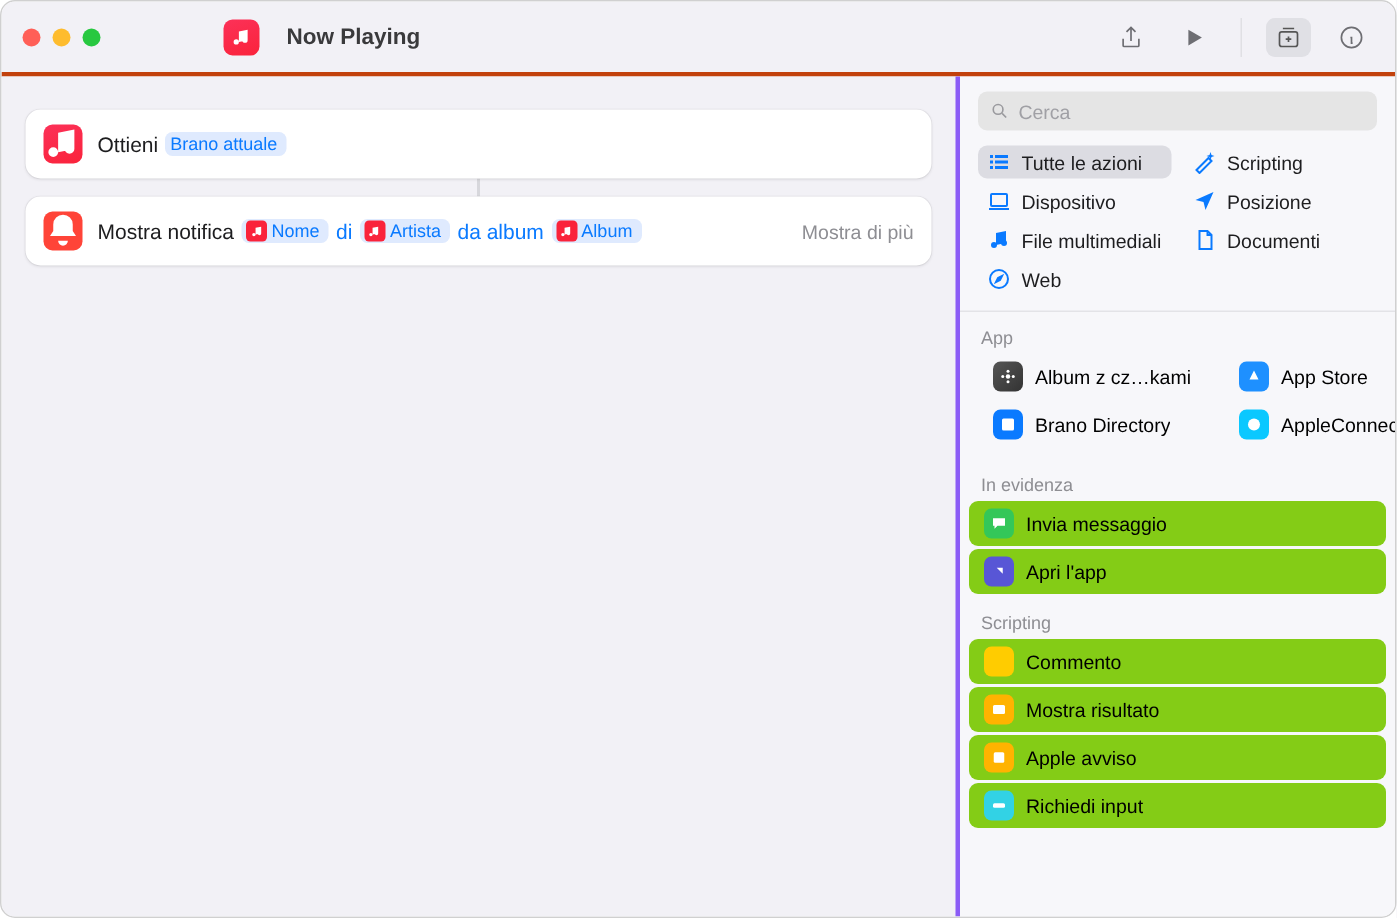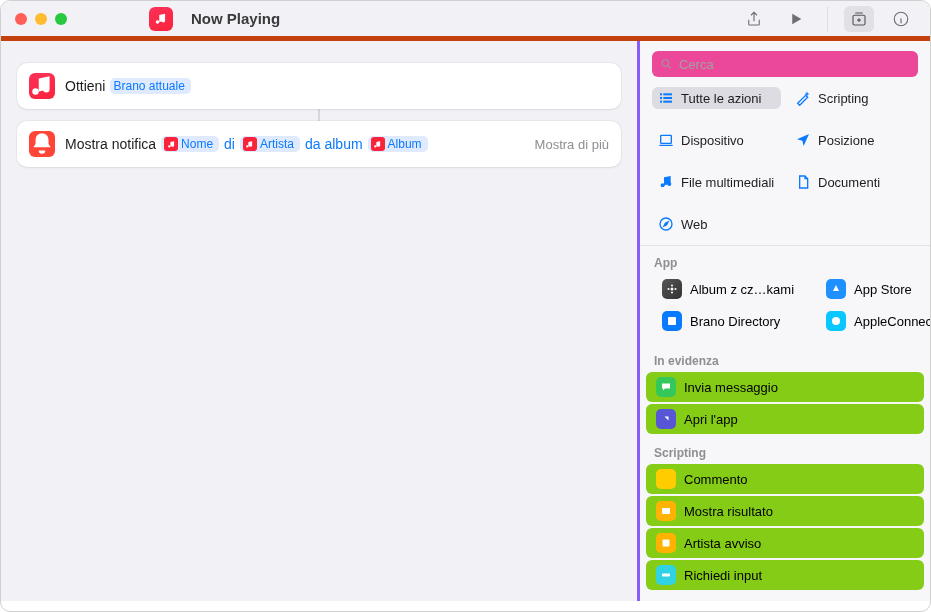--- a/index.html
+++ b/index.html
@@ -7,23 +7,23 @@
     width: 931px; height: 612px;
     font-family: -apple-system, "SF Pro Text", "Helvetica Neue", Arial, sans-serif;
     font-size: 13px;
     background: #fff;
     overflow: hidden;
     border: 1px solid #d0d0d0;
     border-radius: 10px;
   }
   
   .titlebar {
-    height: 40px;
+    height: 50px;
     background: #f2f1f6;
-    border-bottom: 5px solid #c2410c;
+    border-bottom: 3px solid #c2410c;
     display: flex;
     align-items: center;
     padding: 0 14px;
     gap: 12px;
   }
   .traffic { display: flex; gap: 8px; }
   .tl { width: 12px; height: 12px; border-radius: 50%; }
   .tl.red { background:#ff5f57; } .tl.yel { background:#febc2e; } .tl.grn { background:#28c840; }
   .app-icon {
     width: 24px; height: 24px; border-radius: 6px;
@@ -70,34 +70,34 @@
     background:#dfeafe;border-radius:5px;padding:1px 6px 1px 3px;
     color:#0a7aff;font-weight:500;font-size:12px;
   }
   .token .mini{width:14px;height:14px;border-radius:3px;background:#fa233b;display:flex;align-items:center;justify-content:center;}
   .token .mini svg{width:9px;height:9px;fill:#fff;}
   .filler{color:#0a7aff;font-weight:500;}
   .show-more{margin-left:auto;color:#8e8e93;font-size:13px;}
   
   .sidebar{width:290px;background:#f7f7fa;display:flex;flex-direction:column;}
   .search{
-    margin:10px 12px;background:#ec4899;border-radius:6px;
+    margin:10px 12px;background:#e5e5e5;border-radius:6px;
     display:flex;align-items:center;padding:4px 8px;gap:6px;height:26px;
   }
   .search svg{width:14px;height:14px;stroke:#9a9a9e;fill:none;stroke-width:2;}
   .search input{border:none;background:transparent;outline:none;font-size:13px;color:#3a3a3c;width:100%;}
   .search input::placeholder{color:#a0a0a5;}
-  .cat-grid{display:grid;grid-template-columns:1fr 1fr;gap:20px 8px;padding:0 12px 10px;border-bottom:1px solid #e3e3e7;}
+  .cat-grid{display:grid;grid-template-columns:1fr 1fr;gap:4px 8px;padding:0 12px 10px;border-bottom:1px solid #e3e3e7;}
   .cat{
     display:flex;align-items:center;gap:7px;padding:3px 6px;border-radius:6px;font-size:13px;color:#1d1d1f;
   }
   .cat.sel{background:#dcdce2;}
   .cat .ico{width:16px;height:16px;display:flex;align-items:center;justify-content:center;}
   .cat .ico svg{width:16px;height:16px;}
-  .section-h{font-size:12px;color:#8e8e93;font-weight:700;padding:10px 14px 4px;}
+  .section-h{font-size:12px;color:#8e8e93;font-weight:400;padding:10px 14px 4px;}
   .app-row,.act-row{
     display:flex;align-items:center;gap:8px;padding:5px 10px;margin:0 6px 2px;border-radius:6px;font-size:13px;
   }
   .act-row{background:#84cc16;}
   .apps{display:grid;grid-template-columns:1fr 1fr;padding:0 6px 6px;}
   .app-row .aico,.act-row .aico{width:20px;height:20px;border-radius:5px;display:flex;align-items:center;justify-content:center;color:#fff;flex-shrink:0;}
   .aico.photos{background:linear-gradient(135deg,#555,#333);}
   .aico.appstore{background:#1e90ff;}
   .aico.dir{background:#0a7aff;}
   .aico.conn{background:#0ac8ff;}
@@ -369,21 +369,21 @@
             <span class="trunc">Mostra risultato</span>
           </div>
           <div class="act-row">
             <span class="aico alert">
               <svg viewBox="0 0 24 24">
                 <rect x="5" y="5" width="14" height="14" rx="2"></rect>
                 <rect x="11" y="8" width="2" height="5"></rect>
                 <rect x="11" y="15" width="2" height="2"></rect>
               </svg>
             </span>
-            <span class="trunc">Artista avviso</span>
+            <span class="trunc">Apple avviso</span>
           </div>
           <div class="act-row">
             <span class="aico input">
               <svg viewBox="0 0 24 24">
                 <rect x="4" y="9" width="16" height="6" rx="2"></rect>
                 <rect x="7" y="11" width="2" height="2"></rect>
               </svg>
             </span>
             <span class="trunc">Richiedi input</span>
           </div>

